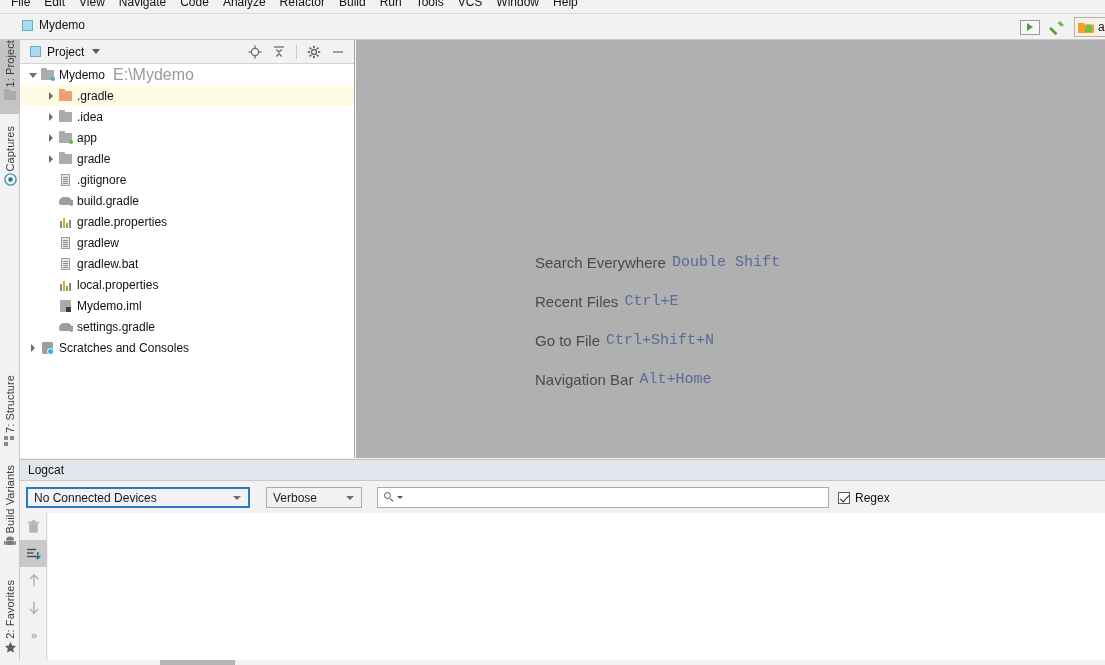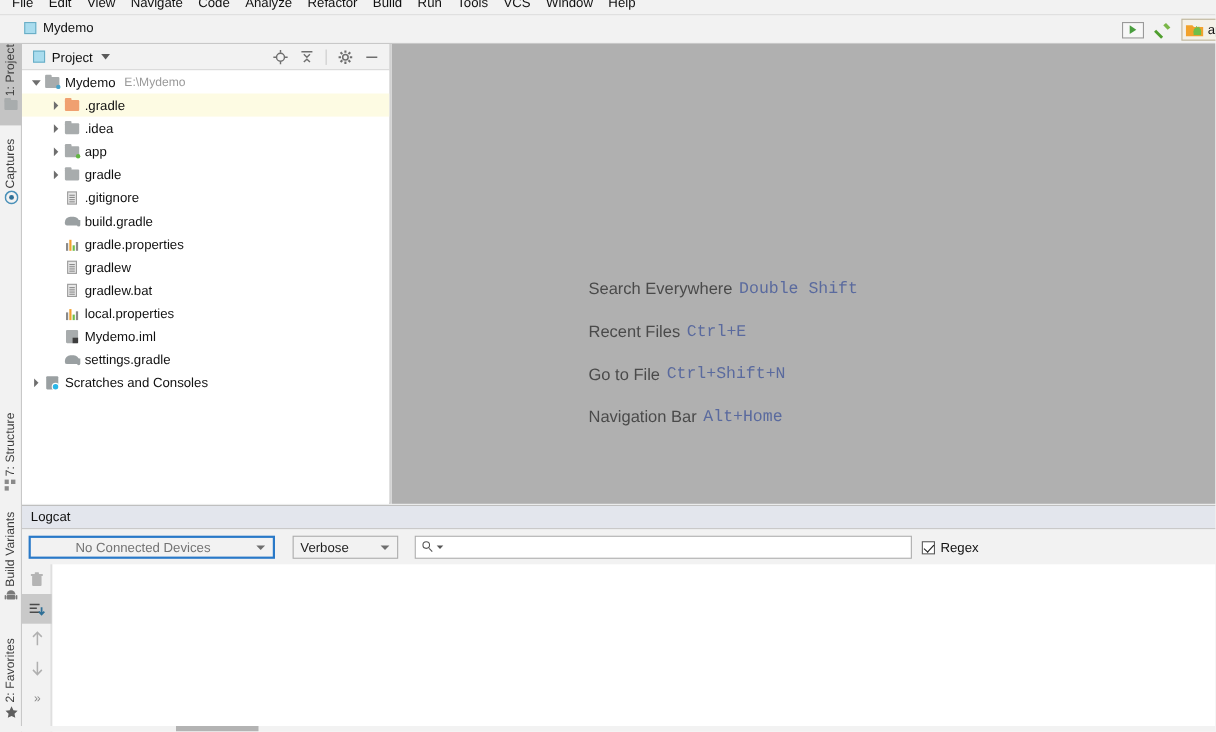--- a/index.html
+++ b/index.html
@@ -85,21 +85,21 @@
   .arrow.open::before,.arrow.closed::before{
     content:"";position:absolute;left:3px;top:2px;
     border-left:4px solid #6e6e6e;border-top:4px solid transparent;border-bottom:4px solid transparent;
   }
   .arrow.open::before{
     left:1px;top:4px;border-left:4px solid transparent;border-right:4px solid transparent;
     border-top:5px solid #6e6e6e;border-bottom:0;
   }
   .ic{width:15px;height:14px;margin-right:4px;position:relative;flex:0 0 15px;}
   .lbl{line-height:14px;}
-  .dim{color:#999;margin-left:8px;font-size:11px;}
+  .dim{color:#999;margin-left:8px;font-size:16px;}
 
   
   .folder{position:absolute;left:1px;top:2px;width:13px;height:10px;border-radius:1px;}
   .folder::before{content:"";position:absolute;left:0;top:-2px;width:6px;height:3px;border-radius:1px 1px 0 0;background:inherit;}
   .f-grey{background:#a8acad;}
   .f-orange{background:#f0a070;}
   .greendot{position:absolute;right:0px;bottom:1px;width:4px;height:4px;border-radius:50%;background:#62b542;}
 
   
   .filedoc{position:absolute;left:3px;top:1px;width:9px;height:12px;background:#e8e8e8;border:1px solid #9b9b9b;box-sizing:border-box;}
@@ -150,21 +150,21 @@
   .combo{
     height:21px;background:#f2f2f2;border:1px solid #acacac;box-sizing:border-box;
     display:flex;align-items:center;position:relative;font-size:12px;padding-left:6px;
   }
   .combo.focus{border:2px solid #2979c8;}
   .combo .cv{flex:1;white-space:nowrap;overflow:hidden;}
   .combo .chev{
     width:0;height:0;border-left:4px solid transparent;border-right:4px solid transparent;
     border-top:4px solid #6e6e6e;margin:0 7px;
   }
-  .red{color:#737373;text-align:center;}
+  .red{color:#0f172a;}
   .searchbox{
     height:21px;background:#fff;border:1px solid #acacac;box-sizing:border-box;
     display:flex;align-items:center;padding-left:6px;
   }
   .magn{width:11px;height:11px;position:relative;flex:0 0 11px;}
   .magn::before{content:"";position:absolute;left:0;top:0;width:7px;height:7px;border:1.4px solid #555;border-radius:50%;box-sizing:border-box;}
   .magn::after{content:"";position:absolute;left:6px;top:6px;width:4px;height:1.4px;background:#555;transform:rotate(45deg);transform-origin:left center;}
   .magn-chev{width:0;height:0;border-left:3px solid transparent;border-right:3px solid transparent;border-top:3px solid #555;margin-left:2px;}
   .regex{display:flex;align-items:center;gap:5px;font-size:12px;color:#111;margin-left:9px;}
   .cbox{width:12px;height:12px;border:1px solid #5a5a5a;background:#fff;box-sizing:border-box;position:relative;}

